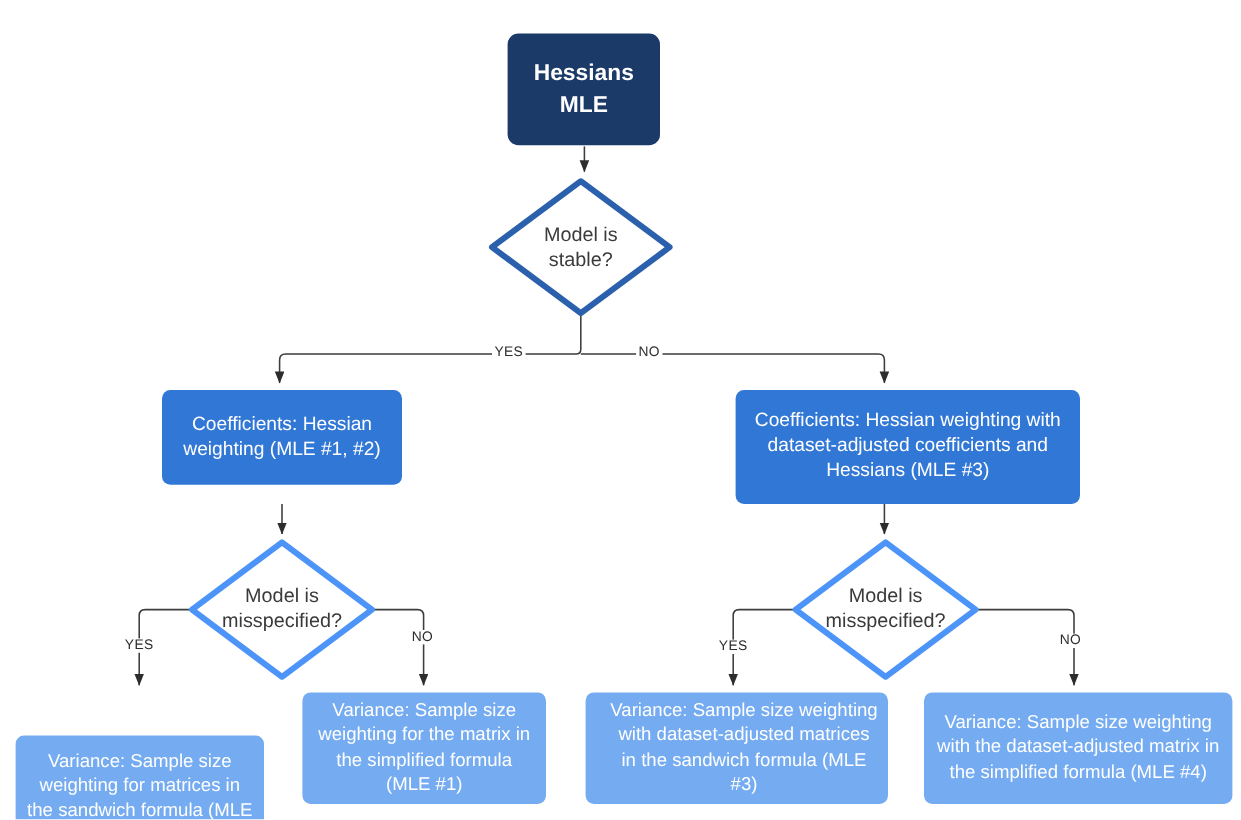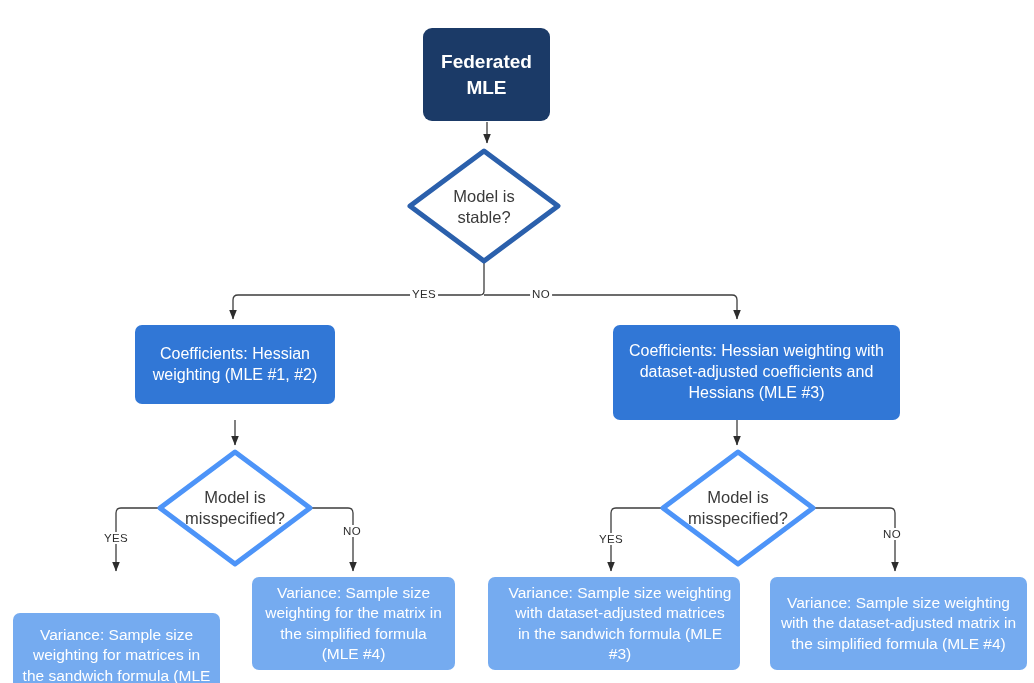--- a/index.html
+++ b/index.html
@@ -38,35 +38,35 @@
       <path d="M159,508 L121,508 Q116,508 116,513 L116,571" marker-end="url(#arrow)"></path>
       <path d="M311,508 L348,508 Q353,508 353,513 L353,571" marker-end="url(#arrow)"></path>
       <path d="M662,508 L616,508 Q611,508 611,513 L611,571" marker-end="url(#arrow)"></path>
       <path d="M814,508 L890,508 Q895,508 895,513 L895,571" marker-end="url(#arrow)"></path>
     </g>
     <polygon points="484,151 558,206 484,261 410,206" fill="#ffffff" stroke="#2b60ac" stroke-width="5" stroke-linejoin="round"></polygon>
     <polygon points="235,452 310,508 235,564 160,508" fill="#ffffff" stroke="#4d94f8" stroke-width="5" stroke-linejoin="round"></polygon>
     <polygon points="738,452 813,508 738,564 663,508" fill="#ffffff" stroke="#4d94f8" stroke-width="5" stroke-linejoin="round"></polygon>
   </svg>
 
-  <div class="node root-node" style="left:423px;top:28px;width:127px;height:93px;">Federated MLE</div>
+  <div class="node root-node" style="left:423px;top:28px;width:127px;height:93px;">Hessians MLE</div>
 
   <div class="diamond-label" style="left:484px;top:207px;width:110px;">Model is stable?</div>
 
   <div class="node branch-node" style="left:135px;top:325px;width:200px;height:79px;">Coefficients: Hessian weighting (MLE #1, #2)</div>
 
   <div class="node branch-node" style="left:593px;top:325px;width:287px;height:95px;margin-left:20px;">Coefficients: Hessian weighting with dataset-adjusted coefficients and Hessians (MLE #3)</div>
 
   <div class="diamond-label" style="left:235px;top:508px;width:150px;">Model is misspecified?</div>
 
   <div class="diamond-label" style="left:738px;top:508px;width:150px;">Model is misspecified?</div>
 
   <div class="node outcome-node" style="left:13px;top:577px;width:207px;height:105px;margin-top:36px;">Variance: Sample size weighting for matrices in the sandwich formula (MLE #2)</div>
 
-  <div class="node outcome-node" style="left:252px;top:577px;width:203px;height:93px;">Variance: Sample size weighting for the matrix in the simplified formula (MLE #4)</div>
+  <div class="node outcome-node" style="left:252px;top:577px;width:203px;height:93px;">Variance: Sample size weighting for the matrix in the simplified formula (MLE #1)</div>
 
   <div class="node outcome-node" style="left:488px;top:577px;width:252px;height:93px;padding-left:20px;">Variance: Sample size weighting with dataset-adjusted matrices in the sandwich formula (MLE #3)</div>
 
   <div class="node outcome-node" style="left:770px;top:577px;width:257px;height:93px;">Variance: Sample size weighting with the dataset-adjusted matrix in the simplified formula (MLE #4)</div>
 
   <div class="edge-label" style="left:424px;top:294px;">YES</div>
   <div class="edge-label" style="left:541px;top:294px;">NO</div>
   <div class="edge-label" style="left:116px;top:538px;">YES</div>
   <div class="edge-label" style="left:352px;top:531px;">NO</div>
   <div class="edge-label" style="left:611px;top:539px;">YES</div>

